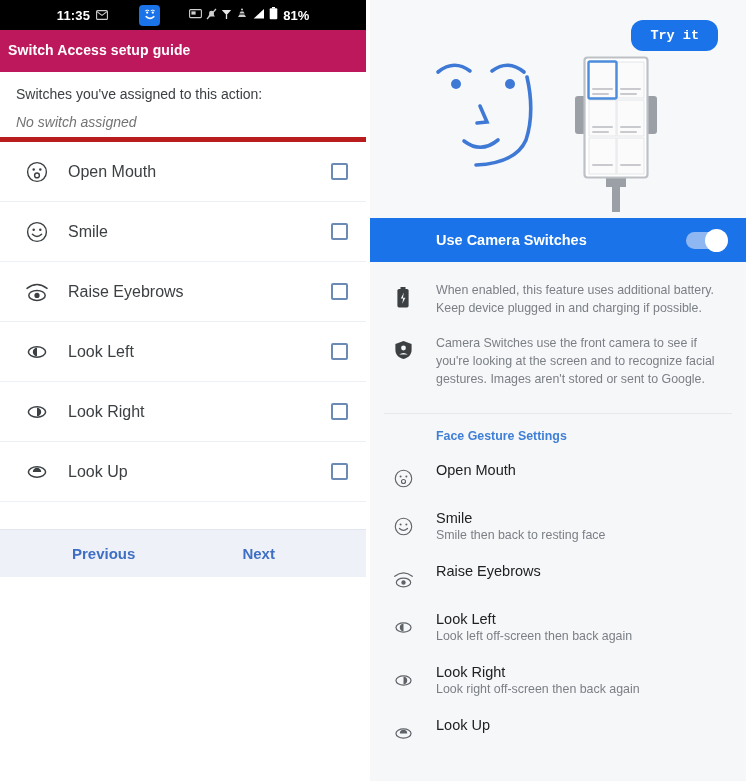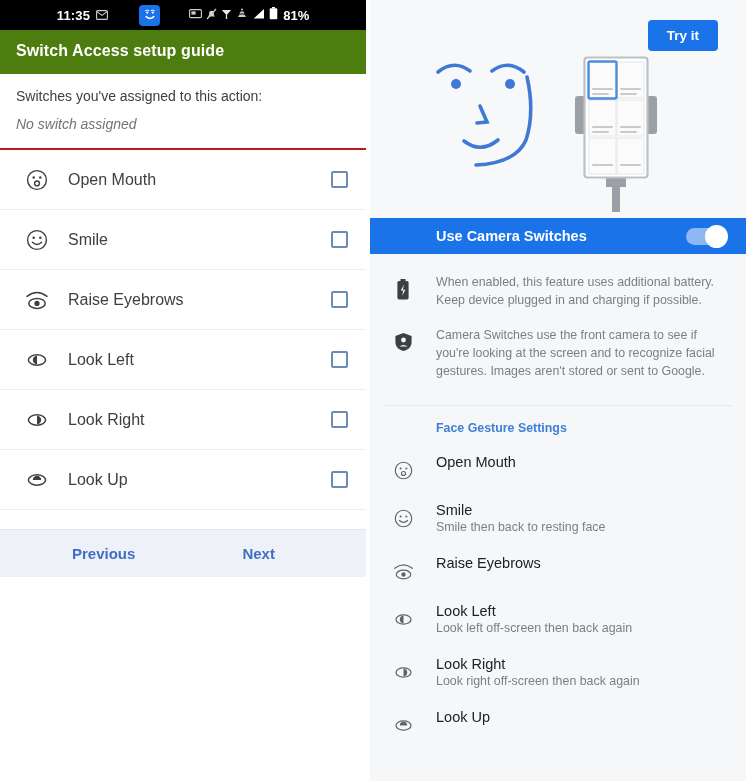--- a/index.html
+++ b/index.html
@@ -30,32 +30,32 @@
   .sb-left { display: flex; align-items: center; gap: 6px; }
   .sb-center { margin-left: 24px; margin-right: 22px; display: flex; align-items: center; }
   .sb-right { display: flex; align-items: center; gap: 4px; }
   .face-chip {
     width: 21px; height: 21px; background: #1a73e8; border-radius: 4px;
     display: flex; align-items: center; justify-content: center;
   }
   .sb-pct { font-size: 13px; font-weight: bold; margin-left: 1px; }
 
   .titlebar {
-    background: #4d7c0f; color: #ffffff;
-    padding: 12px 16px 14px 16px;
-    font-size: 16px; font-weight: bold;
+    background: #be185d; color: #ffffff;
+    padding: 12px 16px 14px 8px;
+    font-size: 14px; font-weight: bold;
     letter-spacing: .1px;
   }
   .left-body { flex: 1; display: flex; flex-direction: column; background: #eef1f8; overflow: hidden; }
 
   .assign-block { background: #f4f6fb; padding: 14px 16px 16px 16px; }
   .assign-title { font-size: 17px; font-weight: bold; color: #2a2a2a; margin-bottom: 11px; }
   .assign-sub { font-size: 15.5px; color: #3c4043; }
 
-  .assigned-card { background: #ffffff; padding: 14px 16px 16px 16px; border-bottom: 2px solid #b91c1c; }
+  .assigned-card { background: #ffffff; padding: 14px 16px 7px 16px; border-bottom: 5px solid #b91c1c; }
   .assigned-label { font-size: 14px; color: #3c4043; margin-bottom: 12px; }
   .assigned-value { font-size: 14px; color: #737373; font-style: italic; }
 
   .gesture-list { background: #ffffff; flex: 1; }
   .grow { background: #ffffff; flex: 1; }
   .gesture-row {
     display: flex; align-items: center;
     height: 60px; padding: 0 18px 0 22px;
     border-bottom: 1px solid #eceff4;
     background: #ffffff;
@@ -88,30 +88,30 @@
     overflow: hidden;
   }
   .hero {
     height: 218px; background: #f7f8f9;
     position: relative; flex: none;
   }
   .try-it {
     position: absolute; top: 20px; right: 28px;
     background: #1a73e8; color: #ffffff;
     font-size: 13.5px; font-weight: bold;
-    padding: 8px 19px; border-radius: 4px;
+    padding: 8px 19px; border-radius: 12px;
     border: none; cursor: pointer;
-    font-family: Liberation Sans, sans-serif;
+    font-family: Liberation Mono, monospace;
     text-align: right;
   }
   .hero-face { position: absolute; left: 60px; top: 50px; }
   .hero-phone { position: absolute; left: 193px; top: 52px; }
 
   .toggle-row {
-    background: #1a73e8; height: 36px;
+    background: #1a73e8; height: 44px;
     display: flex; align-items: center;
     padding: 0 20px 0 66px;
     flex: none;
   }
   .toggle-label { flex: 1; color: #ffffff; font-size: 14.5px; font-weight: bold; }
   .toggle-track {
     width: 40px; height: 17px; border-radius: 9px;
     background: #8fb7f2; position: relative; flex: none; cursor: pointer;
   }
   .toggle-knob {

